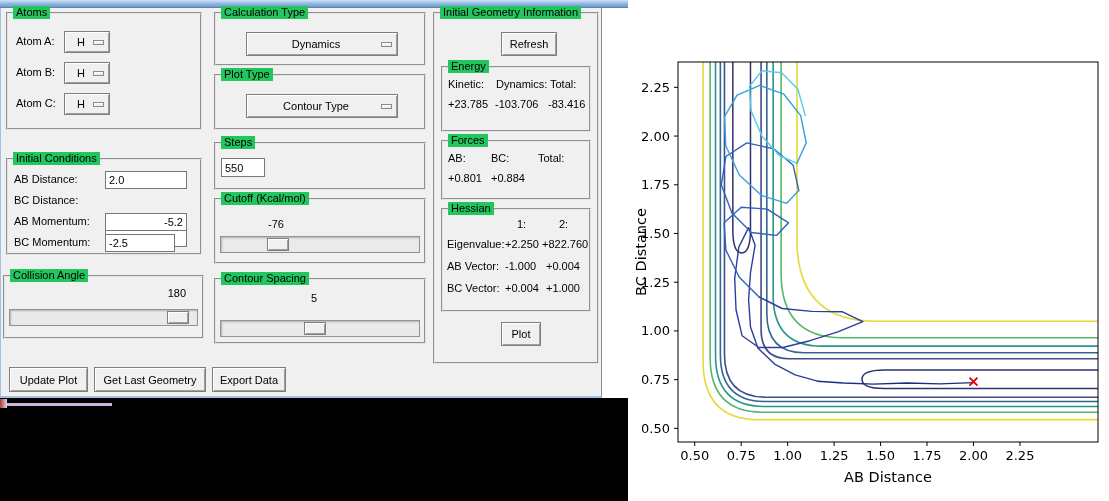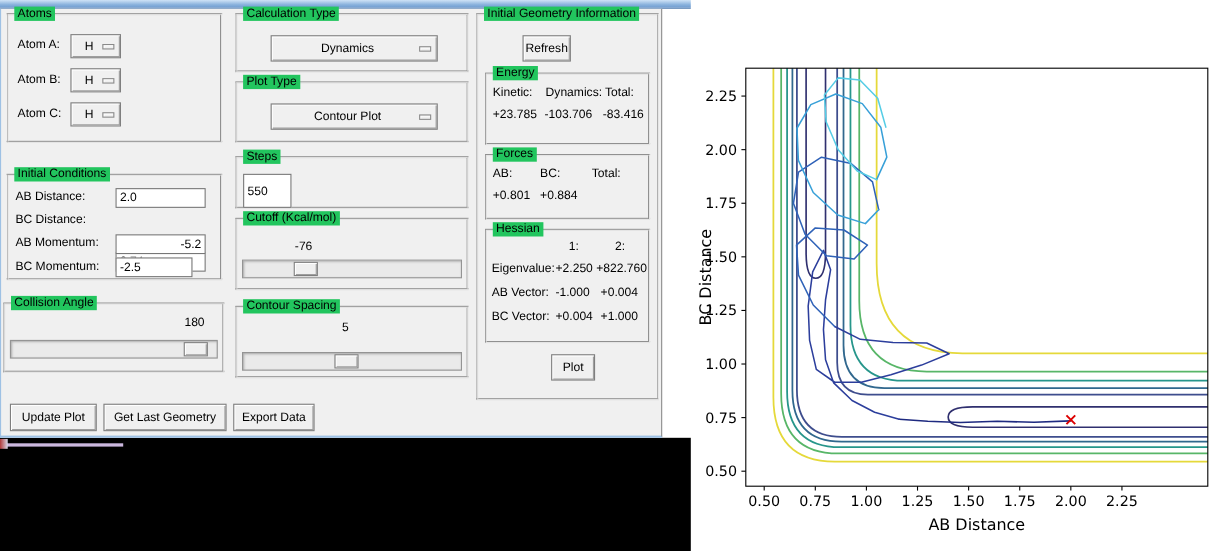--- a/index.html
+++ b/index.html
@@ -68,28 +68,28 @@
     <span class="gtitle">Calculation Type</span>
     <div class="dd" style="left:30px;top:18px;width:152px;height:24px">
       <span class="txt">Dynamics</span>
       <span class="ind"></span>
     </div>
   </div>
 
   <div class="group" style="left:213px;top:66px;width:212px;height:56px">
     <span class="gtitle">Plot Type</span>
     <div class="dd" style="left:30px;top:18px;width:152px;height:24px">
-      <span class="txt">Contour Plot</span>
+      <span class="txt">Contour Type</span>
       <span class="ind"></span>
     </div>
   </div>
 
   <div class="group" style="left:432px;top:4px;width:166px;height:352px">
     <span class="gtitle">Initial Geometry Information</span>
-    <button class="btn" style="left:40px;top:18px;width:44px;height:24px">Refresh</button>
+    <button class="btn" style="left:66px;top:18px;width:56px;height:24px">Refresh</button>
 
     <div class="group" style="left:6px;top:52px;width:150px;height:66px">
       <span class="gtitle">Energy</span>
       <span class="lbl" style="left:5px;top:10px">Kinetic:</span>
       <span class="lbl" style="left:53px;top:10px">Dynamics:</span>
       <span class="lbl" style="left:107px;top:10px">Total:</span>
       <span class="lbl" style="left:5px;top:30px">+23.785</span>
       <span class="lbl" style="left:52px;top:30px">-103.706</span>
       <span class="lbl" style="left:105px;top:30px">-83.416</span>
     </div>
@@ -129,21 +129,21 @@
     <span class="lbl" style="left:6px;top:34px">BC Distance:</span>
     <input class="entry" style="left: 97px; top: 32px; width: 82px; height: 18px; margin-top: 37px;" value="0.74">
     <span class="lbl" style="left:6px;top:55px">AB Momentum:</span>
     <input class="entry" style="left: 97px; top: 53px; width: 82px; height: 18px; text-align: right;" value="-5.2">
     <span class="lbl" style="left:6px;top:76px">BC Momentum:</span>
     <input class="entry" style="left: 97px; top: 74px; width: 70px; height: 18px;" value="-2.5">
   </div>
 
   <div class="group" style="left:213px;top:134px;width:212px;height:48px">
     <span class="gtitle">Steps</span>
-    <input class="entry" style="left: 5px; top: 14px; width: 44px; height: 31px;" value="550">
+    <input class="entry" style="left: 5px; top: 14px; width: 44px; height: 19px;" value="550">
   </div>
 
   <div class="group" style="left:213px;top:190px;width:212px;height:66px">
     <span class="gtitle">Cutoff (Kcal/mol)</span>
     <span class="lbl val-center" style="left:40px;top:18px;width:40px">-76</span>
     <div class="trough" style="left:4px;right:4px;top:36px">
       <div class="thumb" style="left:23%"></div>
     </div>
   </div>
 

